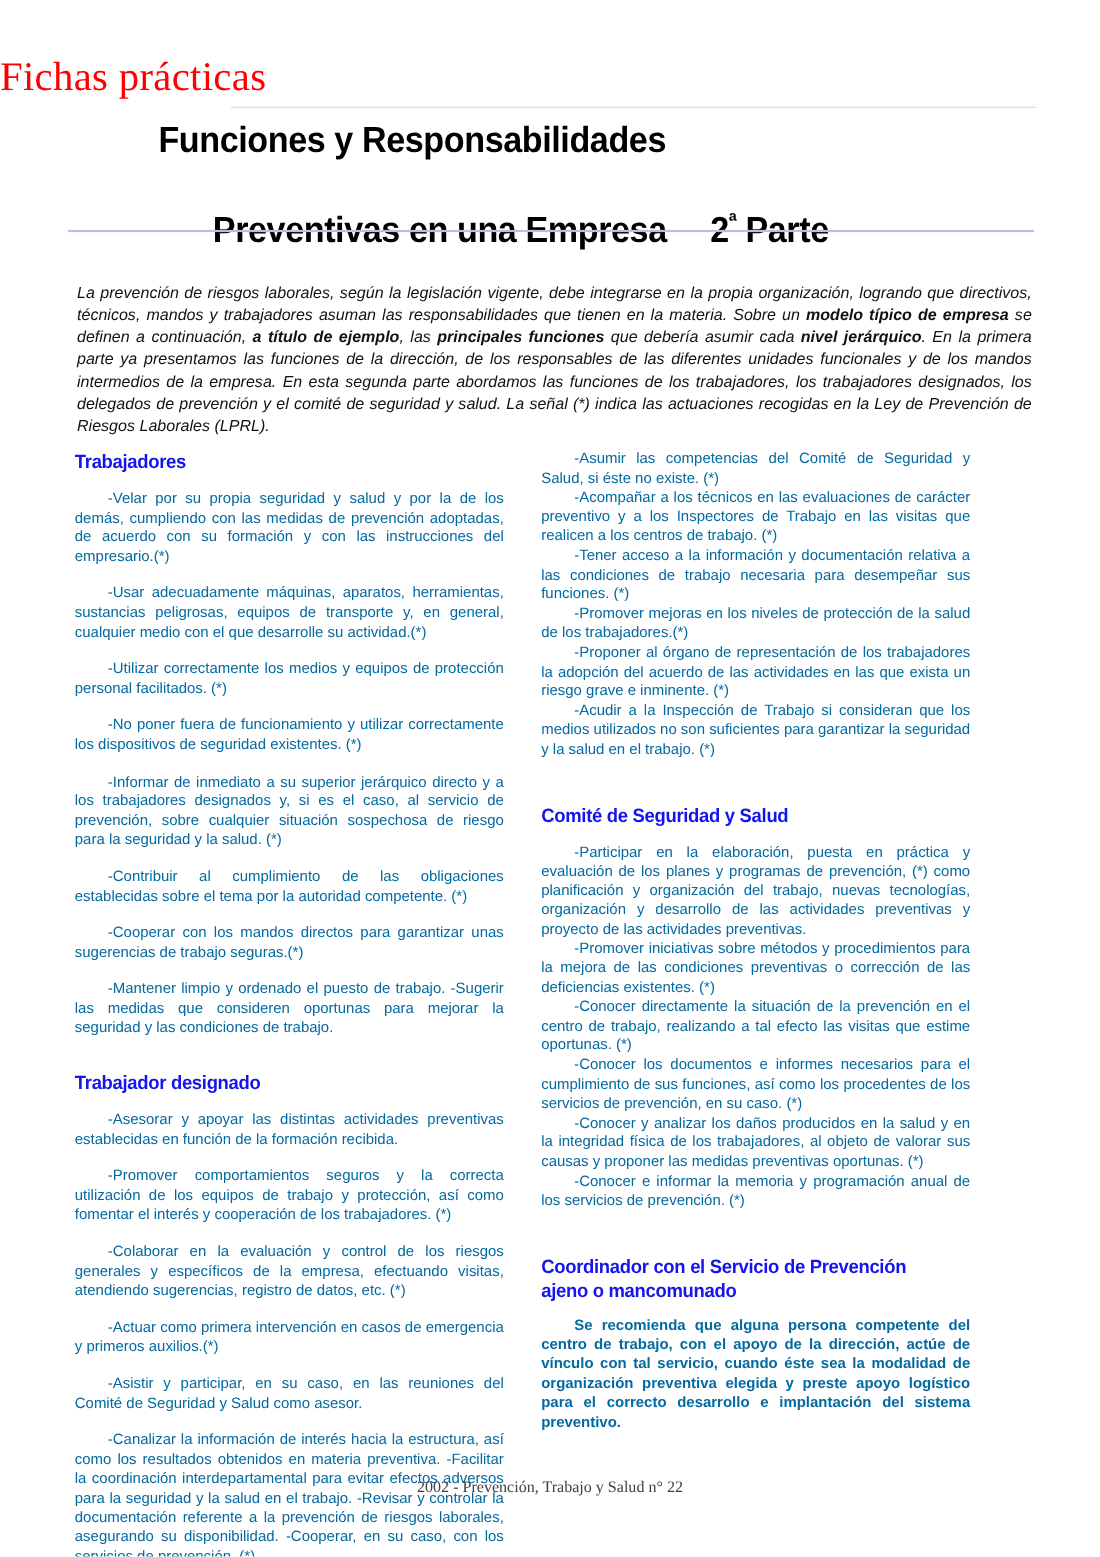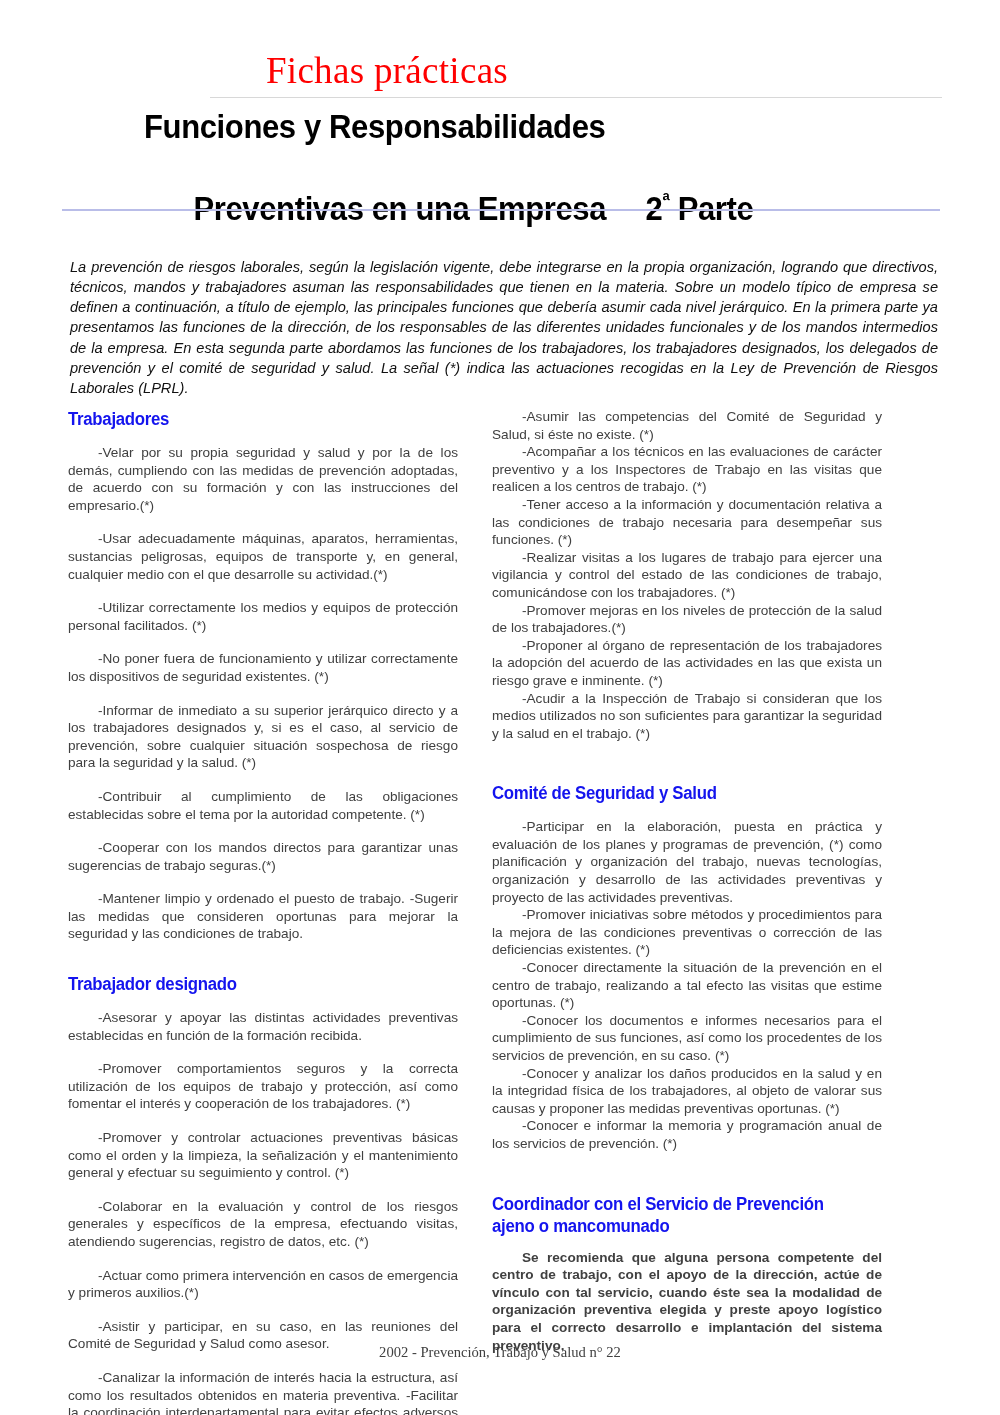--- a/index.html
+++ b/index.html
@@ -21,21 +21,21 @@
     height: 1415px;
     box-sizing: border-box;
   }
 
   
   .kicker-wrap {
     position: absolute;
     left: 0;
     top: 52px;
     width: 832px;
-    text-align: center;
+    text-align: left;
     padding-right: 58px;
     box-sizing: border-box;
   }
   .kicker {
     font-family: "Liberation Serif", serif;
     font-size: 37px;
     color: #ff0000;
     line-height: 1.0;
     letter-spacing: 0.3px;
   }
@@ -89,21 +89,21 @@
     position: absolute;
     left: 70px;
     top: 242px;
     width: 868px;
     font-size: 14.6px;
     line-height: 20.3px;
     font-style: italic;
     text-align: justify;
     color: #111111;
   }
-  .intro b { font-weight: normal; }
+  .intro b { font-weight: bold; }
 
   
   .col {
     position: absolute;
     top: 408px;
     width: 390px;
   }
   .col-left { left: 68px; }
   .col-right { left: 492px; }
 
@@ -119,21 +119,21 @@
     transform-origin: left center;
   }
   h2.sect.tight { margin-bottom: 12px; }
 
   p.body {
     margin: 0;
     font-size: 13.6px;
     line-height: 17.6px;
     text-align: justify;
     text-indent: 30px;
-    color: #404040;
+    color: #0369a1;
   }
   p.body.bold { font-weight: bold; }
   .col-left p.body + p.body { margin-top: 16px; }
   .col-right p.body + p.body { }
   .gap-md { height: 30px; }
   .gap-lg { height: 40px; }
 
   
   .footer {
     position: absolute;
@@ -176,40 +176,38 @@
     <p class="body">-Informar de inmediato a su superior jerárquico directo y a los trabajadores designados y, si es el caso, al servicio de prevención, sobre cualquier situación sospechosa de riesgo para la seguridad y la salud. (*)</p>
     <p class="body">-Contribuir al cumplimiento de las obligaciones establecidas sobre el tema por la autoridad competente. (*)</p>
     <p class="body">-Cooperar con los mandos directos para garantizar unas sugerencias de trabajo seguras.(*)</p>
     <p class="body">-Mantener limpio y ordenado el puesto de trabajo. -Sugerir las medidas que consideren oportunas para mejorar la seguridad y las condiciones de trabajo.</p>
 
     <div class="gap-md"></div>
 
     <h2 class="sect">Trabajador designado</h2>
     <p class="body">-Asesorar y apoyar las distintas actividades preventivas establecidas en función de la formación recibida.</p>
     <p class="body">-Promover comportamientos seguros y la correcta utilización de los equipos de trabajo y protección, así como fomentar el interés y cooperación de los trabajadores. (*)</p>
-    <p class="body">-Promover y controlar actuaciones preventivas básicas como el orden y la limpieza, la señalización y el mantenimiento general y efectuar su seguimiento y control. (*)</p>
     <p class="body">-Colaborar en la evaluación y control de los riesgos generales y específicos de la empresa, efectuando visitas, atendiendo sugerencias, registro de datos, etc. (*)</p>
     <p class="body">-Actuar como primera intervención en casos de emergencia y primeros auxilios.(*)</p>
     <p class="body">-Asistir y participar, en su caso, en las reuniones del Comité de Seguridad y Salud como asesor.</p>
     <p class="body">-Canalizar la información de interés hacia la estructura, así como los resultados obtenidos en materia preventiva. -Facilitar la coordinación interdepartamental para evitar efectos adversos para la seguridad y la salud en el trabajo. -Revisar y controlar la documentación referente a la prevención de riesgos laborales, asegurando su disponibilidad. -Cooperar, en su caso, con los servicios de prevención. (*)</p>
 
     <div class="gap-md"></div>
 
     <h2 class="sect">Delegados de prevención</h2>
     <p class="body">-Colaborar con la dirección de la empresa y, en especial, al ser consultados acerca de decisiones referentes a la mejora de la acción preventiva. (*)</p>
     <p class="body">-Promover y fomentar la cooperación de los trabajadores en la ejecución de la normativa sobre prevención de riesgos laborales.(*)</p>
 
   </div>
 
   <div class="col col-right">
 
     <p class="body">-Asumir las competencias del Comité de Seguridad y Salud, si éste no existe. (*)</p>
     <p class="body">-Acompañar a los técnicos en las evaluaciones de carácter preventivo y a los Inspectores de Trabajo en las visitas que realicen a los centros de trabajo. (*)</p>
     <p class="body">-Tener acceso a la información y documentación relativa a las condiciones de trabajo necesaria para desempeñar sus funciones. (*)</p>
-    <p class="body">-Realizar visitas a los lugares de trabajo para ejercer una vigilancia y control del estado de las condiciones de trabajo, comunicándose con los trabajadores. (*)</p>
     <p class="body">-Promover mejoras en los niveles de protección de la salud de los trabajadores.(*)</p>
     <p class="body">-Proponer al órgano de representación de los trabajadores la adopción del acuerdo de las actividades en las que exista un riesgo grave e inminente. (*)</p>
     <p class="body">-Acudir a la Inspección de Trabajo si consideran que los medios utilizados no son suficientes para garantizar la seguridad y la salud en el trabajo. (*)</p>
 
     <div class="gap-lg"></div>
 
     <h2 class="sect">Comité de Seguridad y Salud</h2>
     <p class="body">-Participar en la elaboración, puesta en práctica y evaluación de los planes y programas de prevención, (*) como planificación y organización del trabajo, nuevas tecnologías, organización y desarrollo de las actividades preventivas y proyecto de las actividades preventivas.</p>
     <p class="body">-Promover iniciativas sobre métodos y procedimientos para la mejora de las condiciones preventivas o corrección de las deficiencias existentes. (*)</p>
     <p class="body">-Conocer directamente la situación de la prevención en el centro de trabajo, realizando a tal efecto las visitas que estime oportunas. (*)</p>

